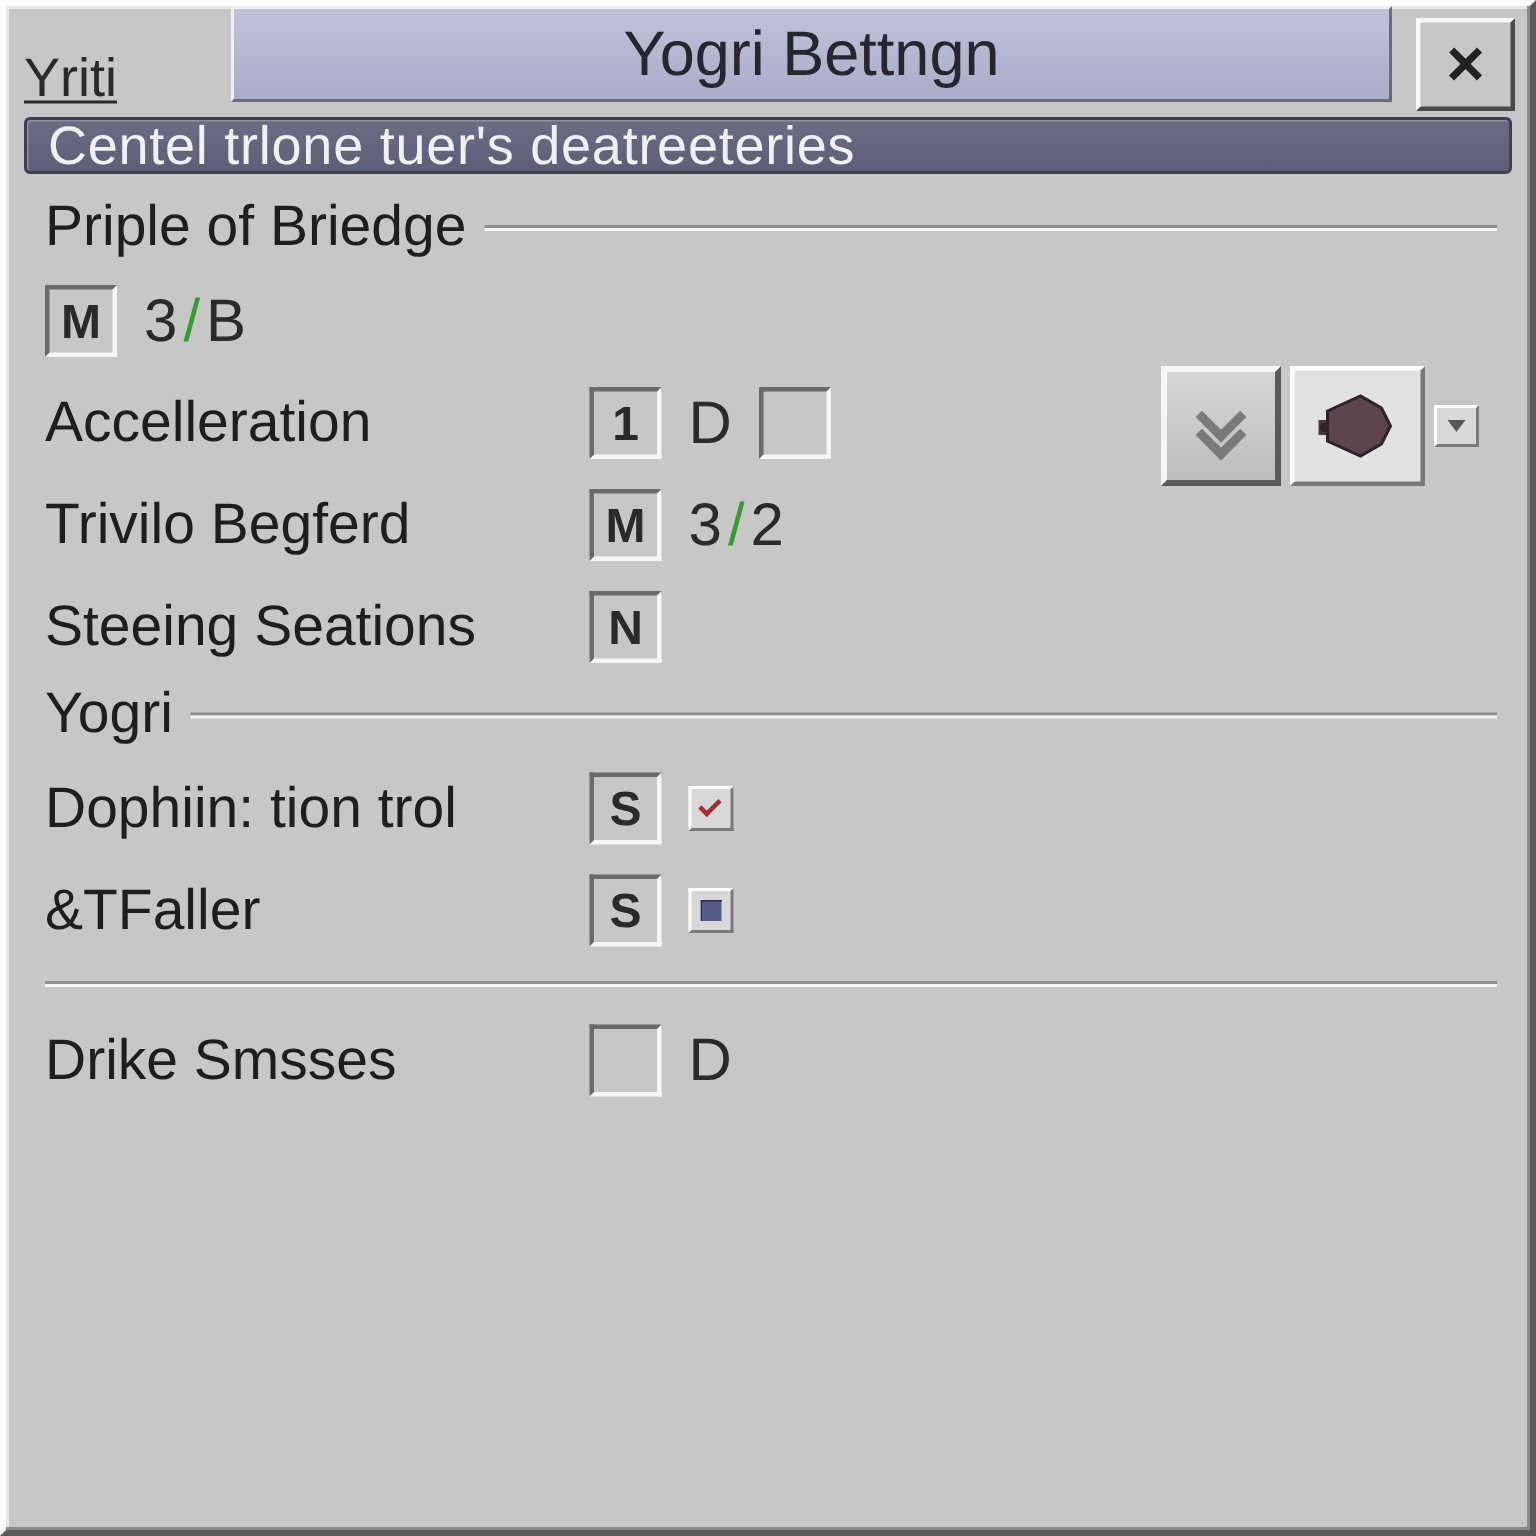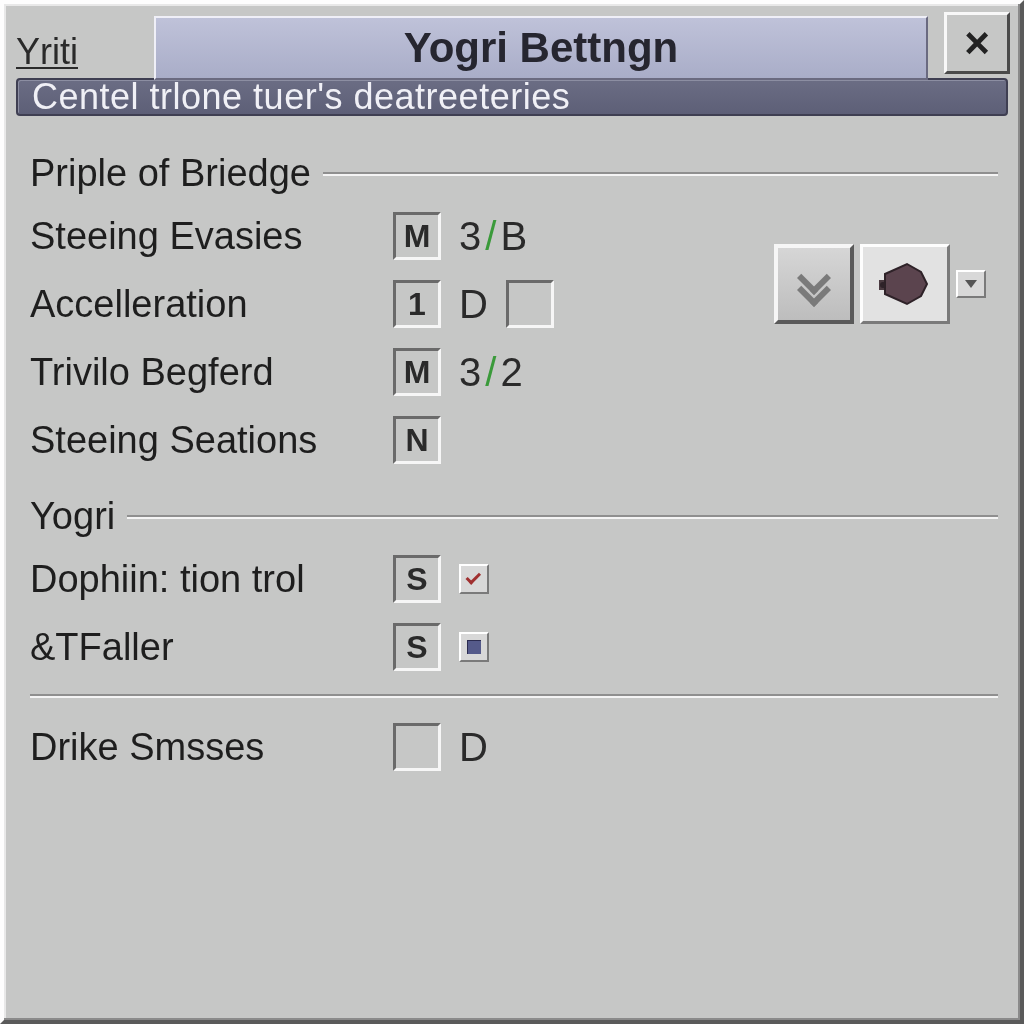--- a/index.html
+++ b/index.html
@@ -37,33 +37,32 @@
     margin-bottom: 6px;
     font-weight: 500;
     text-decoration: underline;
     text-decoration-thickness: 2px;
     text-underline-offset: 3px;
   }
   .title-tab {
     position: absolute;
     left: 150px;
     right: 92px;
-    top: 12px;
+    top: 0;
     height: 64px;
     background: linear-gradient(#bfc2d9, #a9adc8);
     border-top: 2px solid #efeff7;
     border-left: 2px solid #efeff7;
     border-right: 2px solid #6a6a80;
     border-bottom: 2px solid #6a6a80;
     display: flex;
     align-items: center;
     justify-content: center;
     font-size: 42px;
     color: #262630;
-    font-weight: bold;
   }
   .close-btn {
     position: absolute;
     right: 10px;
     top: 8px;
     width: 66px;
     height: 62px;
     background: #c6c7c6;
     border-top: 3px solid #f8f8f8;
     border-left: 3px solid #f8f8f8;
@@ -91,21 +90,21 @@
     padding: 0 14px;
     letter-spacing: 0.5px;
   }
   .content {
     padding: 6px 22px 0 26px;
   }
   .group-row {
     display: flex;
     align-items: center;
     gap: 12px;
-    margin: 24px 0 10px 0;
+    margin: 2px 0 10px 0;
   }
   .group-label {
     font-size: 38px;
     color: #1e1e1e;
     white-space: nowrap;
   }
   .group-rule {
     flex: 1;
     height: 0;
     border-top: 2px solid #8f8f8f;
@@ -252,21 +251,20 @@
   <div class="banner">Centel trlone tuer's deatreeteries</div>
 
   <div class="content">
 
     <div class="group-row">
       <span class="group-label">Priple of Briedge</span>
       <div class="group-rule"></div>
     </div>
 
     <div class="row">
-      <span class="label">Steeing Evasies</span>
       <div class="sunken-box">M</div>
       <span class="ratio">
         <span>3</span>
         <span class="slash">/</span>
         <span>B</span>
       </span>
     </div>
 
     <div class="row">
       <span class="label">Accelleration</span>

